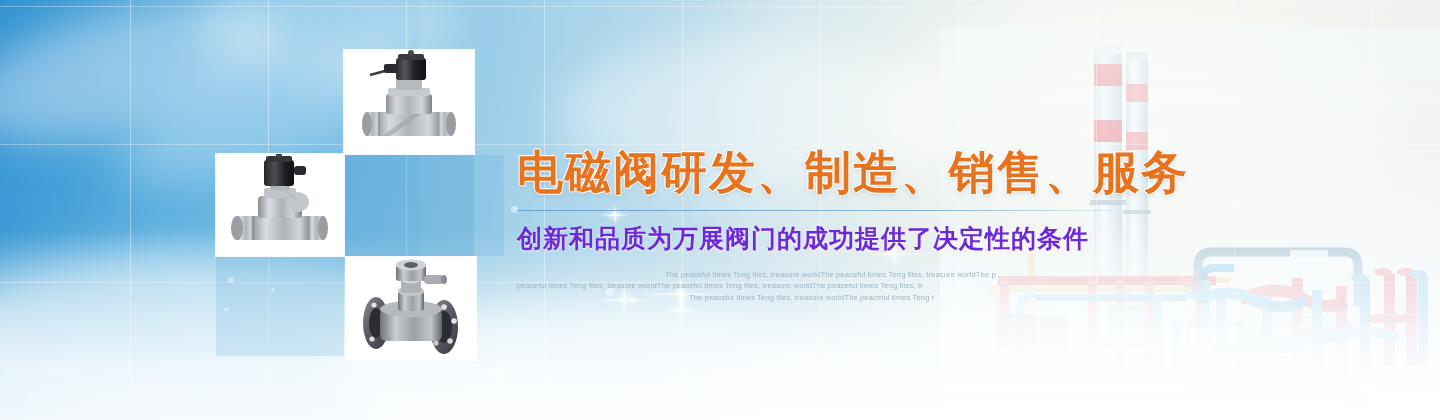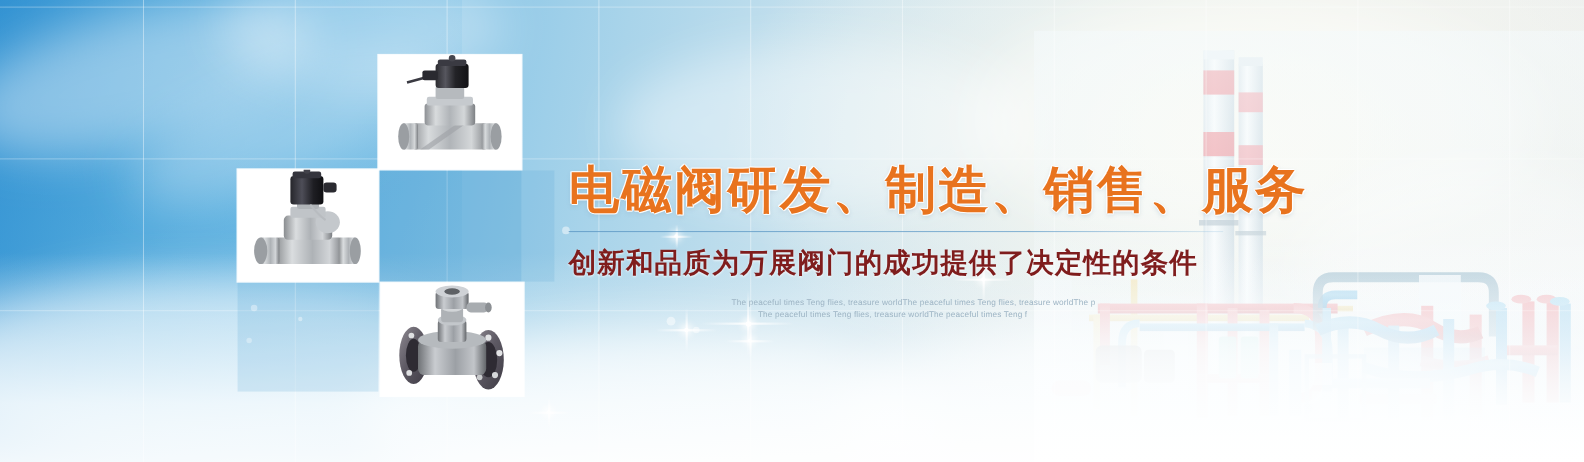--- a/index.html
+++ b/index.html
@@ -141,21 +141,21 @@
     height:1px;
     background:linear-gradient(90deg, rgba(90,150,195,0.75) 0%, rgba(95,155,200,0.70) 70%, rgba(150,195,225,0.25) 100%);
   }
 
   .subhead {
     margin-top:11px;
     font-family:"DejaVu Sans", sans-serif;
     font-size:25px;
     font-weight:bold;
     letter-spacing:1px;
-    color:#7f1d1d;
+    color:#6d28d9;
     white-space:nowrap;
     text-shadow:0 1px 2px rgba(255,255,255,0.85);
   }
 
   .blurb {
     margin-top:14px;
     font-family:"Liberation Sans", sans-serif;
     font-size:7.5px;
     line-height:11.5px;
     color:#9db4c4;
@@ -486,17 +486,18 @@
   <div class="bokeh" style="left:606px; top:288px; width:8px;  height:8px;"></div>
   <div class="bokeh" style="left:630px; top:297px; width:6px;  height:6px;"></div>
   <div class="bokeh" style="left:896px; top:242px; width:5px;  height:5px;"></div>
 
   <div class="copy">
     <div class="headline">电磁阀研发、制造、销售、服务</div>
     <div class="divider"></div>
     <div class="subhead">创新和品质为万展阀门的成功提供了决定性的条件</div>
     <div class="blurb">
       <div class="l1">The peaceful times Teng flies, treasure worldThe peaceful times Teng flies, treasure worldThe p</div>
+      <div class="l2">peaceful times Teng flies, treasure worldThe peaceful times Teng flies, treasure worldThe peaceful times Teng flies, tr</div>
       <div class="l3">The peaceful times Teng flies, treasure worldThe peaceful times Teng f</div>
     </div>
   </div>
 
 </div>
 
 </body></html>

